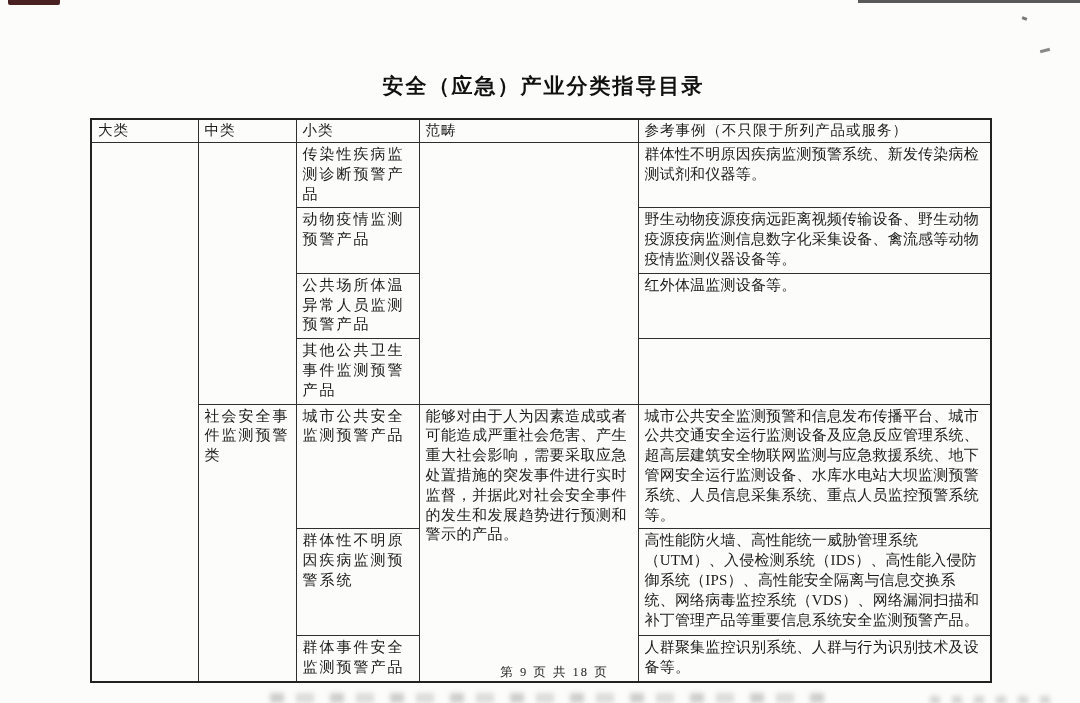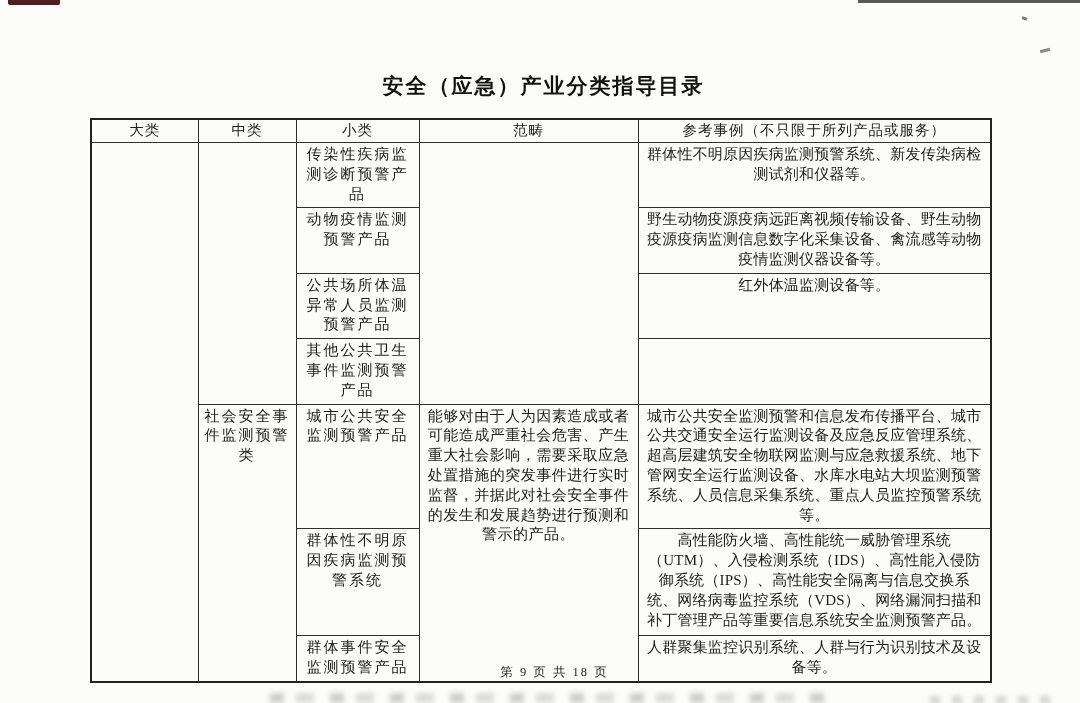--- a/index.html
+++ b/index.html
@@ -53,21 +53,21 @@
     width: 900px;
     border-collapse: collapse;
     table-layout: fixed;
     background: transparent;
   }
   table.catalog td, table.catalog th {
     border: 1px solid #2f2f2f;
     vertical-align: top;
     padding: 2px 6px 3px 6px;
     font-weight: normal;
-    text-align: center;
+    text-align: left;
     font-size: 15px;
     line-height: 1.32;
     overflow: hidden;
   }
   table.catalog { border: 2px solid #222; }
   tr.hdr th {
     height: 20px;
     font-size: 14.5px;
     vertical-align: middle;
     padding-top: 1px; padding-bottom: 1px;

